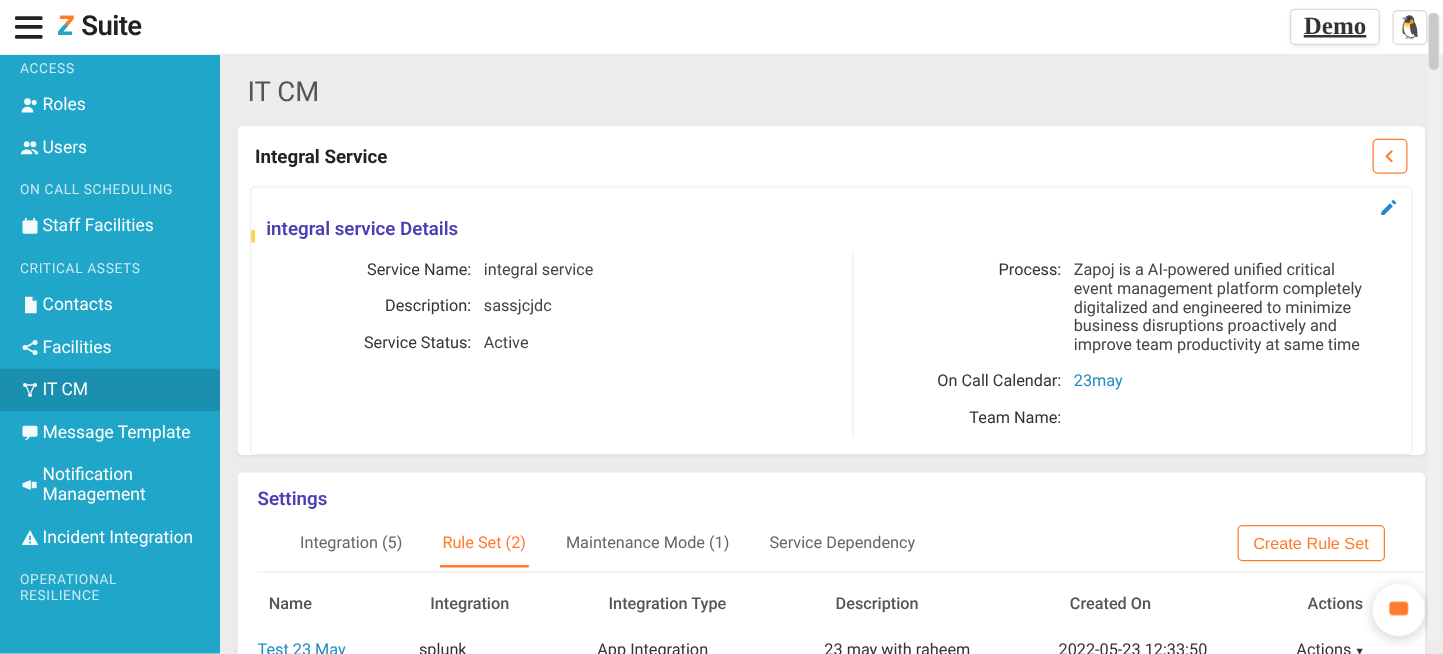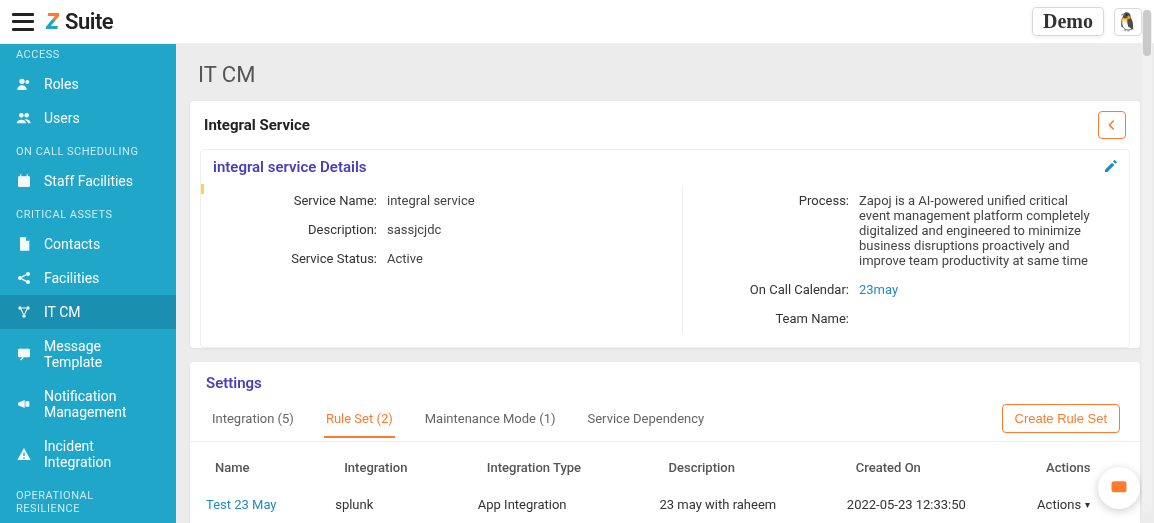--- a/index.html
+++ b/index.html
@@ -33,39 +33,40 @@
     background: linear-gradient(180deg,#ff7a2d 45%,#1fa6c9 45%);
     -webkit-background-clip: text; -webkit-text-fill-color: transparent;
     font-style: italic;
   }
   .brand-suite { font-size: 22px; font-weight: 600; color:#222; letter-spacing:-.5px; }
   .topbar-spacer { flex:1; }
   .demo-box {
     border:1px solid #d9d9d9; border-radius:4px; padding:2px 10px;
     font-family: "Comic Sans MS", cursive; font-weight:700; font-size:20px;
     box-shadow: 0 1px 4px rgba(0,0,0,.08);
+    text-decoration: underline;
   }
   .penguin {
     width:28px; height:28px; margin-left:10px;
     display:flex; align-items:center; justify-content:center;
     border:1px solid #d9d9d9; border-radius:4px;
     font-size:18px;
   }
   .layout { display:flex; height: calc(100% - 44px); }
   .sidebar {
     width: 176px; background:#1fa6c9; color:#fff;
     overflow-y:auto; padding-top:2px;
   }
   .side-heading {
     font-size: 11px; letter-spacing:.5px; color:#cdeaf3;
     padding: 10px 16px 6px; text-transform: uppercase;
   }
   .side-heading.cut { padding-top:2px; }
   .side-item {
-    display:flex; align-items:center; gap:12px;
+    display:flex; align-items:center; gap:2px;
     padding: 9px 16px; cursor:pointer; font-size:14px; color:#fff;
   }
   .side-item.active { background: #1a8fb0; }
   .side-icon { width:16px; height:16px; flex-shrink:0; fill:#fff; opacity:.95; }
   .main { flex:1; overflow-y:auto; background:#ececec; }
   .page-title {
     font-size: 22px; color:#555; padding:18px 22px 14px;
   }
   .panel {
     background:#fff; margin:0 14px 14px; border-radius:4px;
@@ -75,38 +76,39 @@
     display:flex; align-items:center; padding:10px 14px 6px;
     font-weight:700; font-size:15px; color:#222;
   }
   .panel-head .flexgrow { flex:1; }
   .back-btn {
     width:28px; height:28px; border:1.5px solid #ff7a2d; border-radius:4px;
     display:flex; align-items:center; justify-content:center; color:#ff7a2d; cursor:pointer;
     background:#fff;
   }
   .details-card {
-    border:1px solid #eee; border-radius:4px; margin:4px 10px 14px; padding:4px 10px 14px;
+    border:1px solid #eee; border-radius:4px; margin:4px 10px 14px; padding:20px 10px 14px;
     position:relative;
   }
   .details-title { color:#4b3fb6; font-weight:600; font-size:15px; padding:4px 2px 10px; }
   .edit-icon { position:absolute; right:10px; top:8px; color:#1f8bc4; cursor:pointer; }
   .yellow-bar { position:absolute; left:0; top:34px; width:3px; height:10px; background:#ffd24a; }
   .detail-cols { display:flex;gap:35px; }
   .dcol { flex:1; padding: 0 26px; }
   .dcol + .dcol { border-left:1px solid #eee; }
   .drow { display:flex; align-items:flex-start; padding:7px 0; font-size:13px; }
   .dlab { width:150px; text-align:right; color:#333; padding-right:10px; }
   .dval { flex:1; color:#444; }
   .dval.link { color:#1f8bc4; }
   .settings-panel { padding-bottom:6px; }
   .settings-title { color:#4b3fb6; font-weight:600; font-size:15px; padding:12px 16px 4px; }
   .tabs-row {
-    display:flex; align-items:center; gap:28px; padding:0 20px;
+    display:flex; align-items:center; gap:28px; padding:0 32px;
     border-bottom:1px solid #eee;
+    margin-left:16px;
   }
   .tab {
     padding:12px 2px 10px; color:#666; font-size:13px; cursor:pointer;
     border-bottom:2px solid transparent;
   }
   .tab.active { color:#ff7a2d; border-bottom-color:#ff7a2d; }
   .tabs-spacer { flex:1; }
   .create-btn {
     border:1.5px solid #ff7a2d; color:#ff7a2d; background:#fff;
     padding:6px 12px; border-radius:4px; font-size:13px; cursor:pointer; margin:8px 0;

